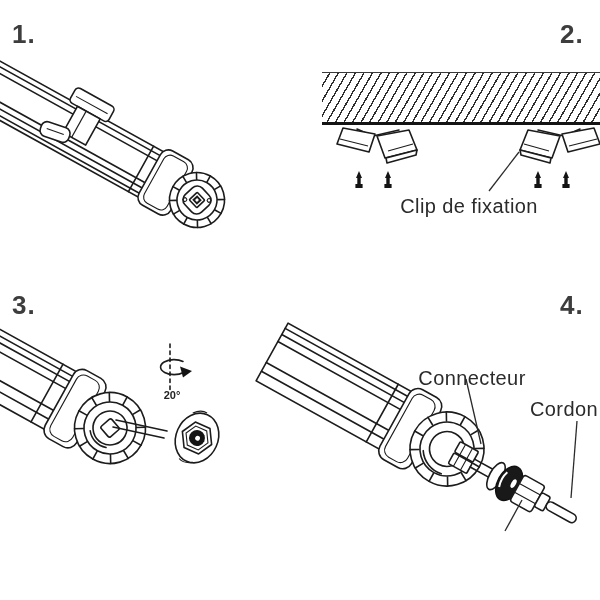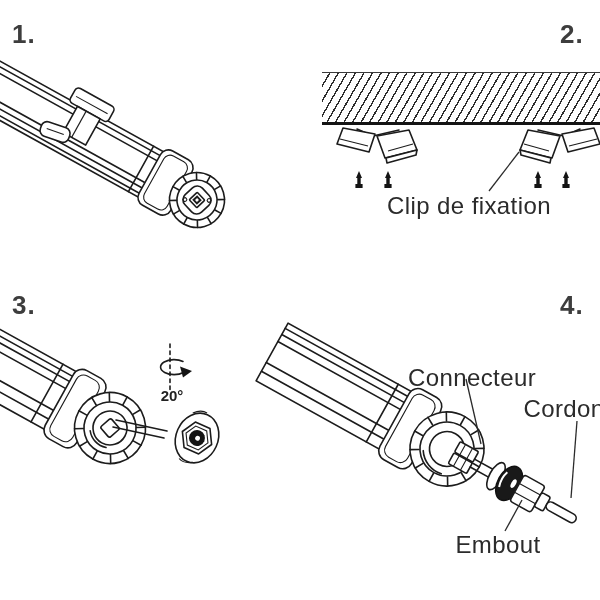--- a/index.html
+++ b/index.html
@@ -6,25 +6,25 @@
   .canvas{
     position:relative;width:600px;height:600px;background:#ffffff;overflow:hidden;
     font-family:"Liberation Sans",sans-serif;
   }
   .step-number{
     position:absolute;font-size:26px;font-weight:800;color:#3d3d3d;line-height:1;
     letter-spacing:1px;
   }
   .part-label{
     position:absolute;transform:translate(-50%,-50%);white-space:nowrap;
-    font-size:24px;color:#2b2b2b;letter-spacing:0.4px;
+    font-size:20px;color:#2b2b2b;letter-spacing:0.4px;
   }
   .angle-label{
     position:absolute;transform:translate(-50%,-50%);white-space:nowrap;
-    font-size:15px;font-weight:700;color:#222;text-align:right;
+    font-size:11px;font-weight:700;color:#222;text-align:right;
   }
   .ceiling-hatch{
     position:absolute;left:322px;top:72px;width:278px;height:53px;box-sizing:border-box;
     background:repeating-linear-gradient(120deg,#ffffff 0px,#ffffff 6px,#2e2e2e 6px,#2e2e2e 7.4px);
     border-bottom:3px solid #141414;border-top:1px solid #3a3a3a;
   }
   svg.diagram{position:absolute;left:0;top:0;}
   .ln{stroke:#1c1c1c;stroke-width:1.6;fill:none;stroke-linecap:round;stroke-linejoin:round;}
   .lnw{stroke:#1c1c1c;stroke-width:1.6;fill:#ffffff;stroke-linecap:round;stroke-linejoin:round;}
   .thin{stroke:#1c1c1c;stroke-width:1.1;fill:none;}
@@ -178,15 +178,14 @@
     </g>
     <path class="leader" d="M 466,379 L 481,444"></path>
     <path class="leader" d="M 577,421 L 571,498"></path>
     <path class="leader" d="M 505,531 L 522,500"></path>
   </svg>
 
   <div class="part-label" style="left:469px;top:206px;">Clip de fixation</div>
   <div class="angle-label" style="left:172px;top:395px;">20°</div>
   <div class="part-label" style="left:472px;top:378px;">Connecteur</div>
   <div class="part-label" style="left:564px;top:409px;">Cordon</div>
-  <div class="part-label" style="left:498px;top:545px;">Embout</div>
 
 </div>
 
 </body></html>

